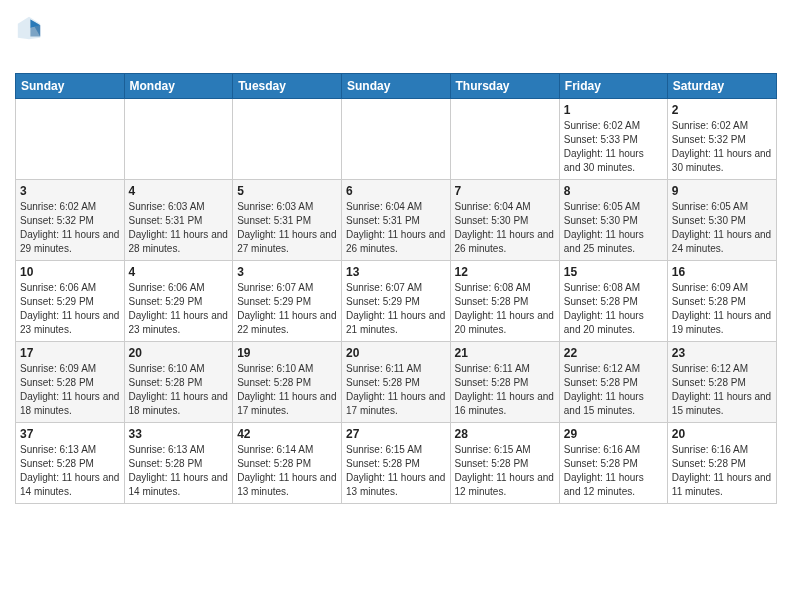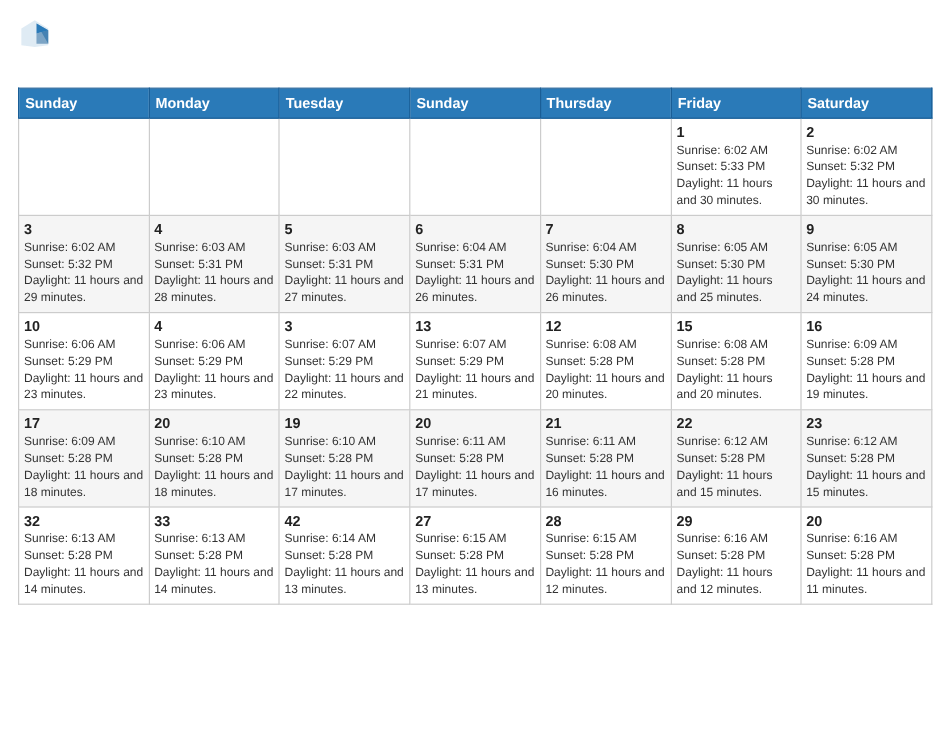--- a/index.html
+++ b/index.html
@@ -283,21 +283,21 @@
           </td>
           <td>
             <span class="day-num">23</span>
             <div class="day-info" style="white-space: pre-line;">Sunrise: 6:12 AM
 Sunset: 5:28 PM
 Daylight: 11 hours and 15 minutes.</div>
           </td>
         </tr>
         <tr>
           <td>
-            <span class="day-num">32</span>
+            <span class="day-num">37</span>
             <div class="day-info" style="white-space: pre-line;">Sunrise: 6:13 AM
 Sunset: 5:28 PM
 Daylight: 11 hours and 14 minutes.</div>
           </td>
           <td>
             <span class="day-num">33</span>
             <div class="day-info" style="white-space: pre-line;">Sunrise: 6:13 AM
 Sunset: 5:28 PM
 Daylight: 11 hours and 14 minutes.</div>
           </td>

